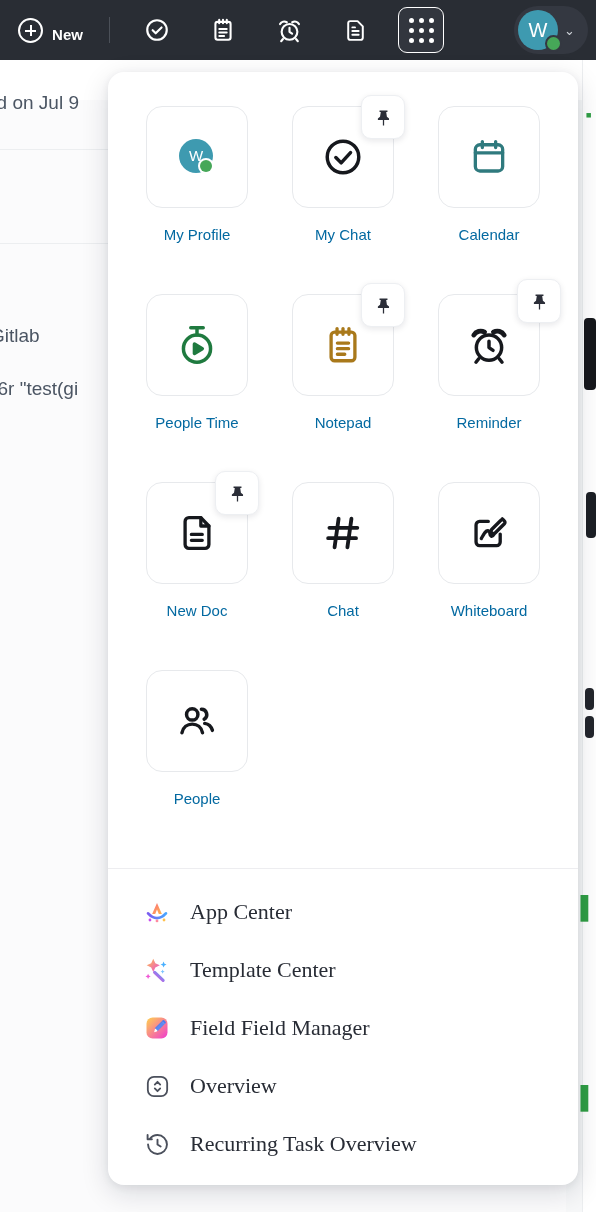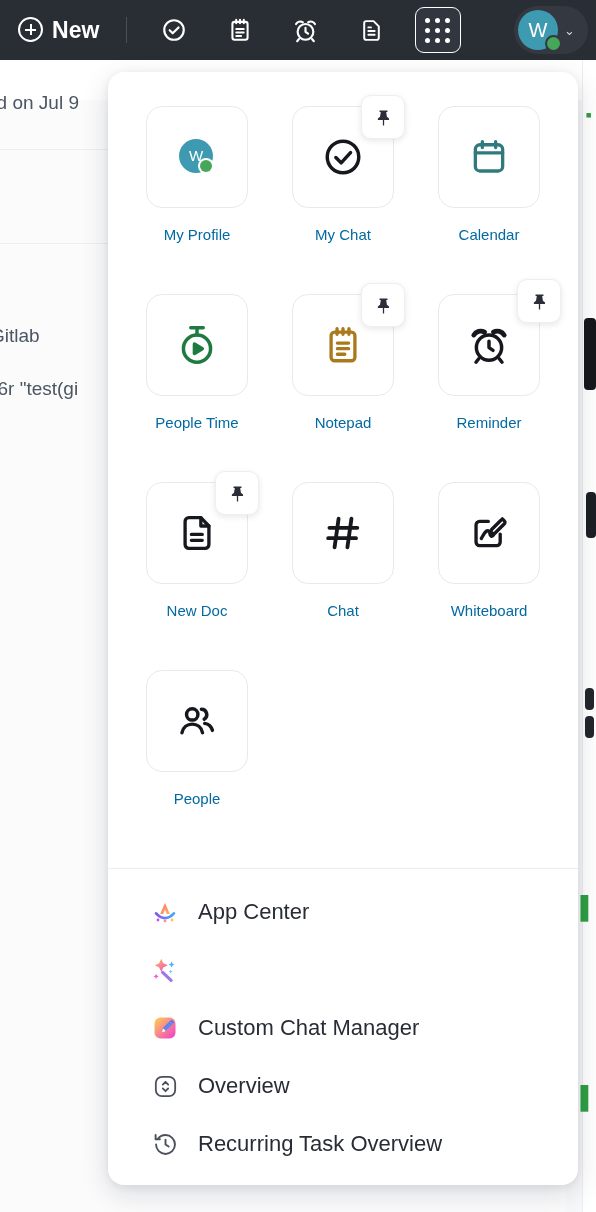--- a/index.html
+++ b/index.html
@@ -42,23 +42,23 @@
   }
 
   
   .topbar {
     position: absolute; left: 0; top: 0; width: 596px; height: 60px;
     background: #292d34;
     display: flex; align-items: center;
     z-index: 20;
   }
   .new-btn {
-    display: flex; align-items: flex-start; gap: 9px;
+    display: flex; align-items: flex-end; gap: 9px;
     margin-left: 18px; color: #ffffff;
-    font-size: 23px; font-weight: 600; letter-spacing: .1px;
+    font-size: 15px; font-weight: 600; letter-spacing: .1px;
     cursor: pointer;
   }
   .plus-circle {
     width: 25px; height: 25px; border: 2px solid #ffffff; border-radius: 50%;
     position: relative; flex: 0 0 auto;
   }
   .plus-circle::before, .plus-circle::after {
     content: ""; position: absolute; background: #ffffff;
   }
   .plus-circle::before { left: 5px; right: 5px; top: 10px; height: 2px; }
@@ -140,21 +140,21 @@
     box-shadow: 0 2px 6px rgba(16,24,40,.10);
     display: flex; align-items: center; justify-content: center;
   }
   .pin-badge.offset { right: -22px; top: -16px; }
 
   .panel-divider { height: 1px; background: #ededf0; margin: 10px 0 0 0; }
 
   .menu-list { padding: 14px 0 26px 0; }
   .menu-item {
     height: 58px; display: flex; align-items: center;
-    padding-left: 40px; cursor: pointer;
+    padding-left: 32px; cursor: pointer; font-family: Liberation Serif, serif;
   }
   .menu-icon {
     width: 34px; height: 34px; flex: 0 0 auto;
     display: flex; align-items: center; justify-content: center;
     margin-right: 16px;
   }
   .menu-label { font-size: 22px; color: #282c35; white-space: nowrap; }
 </style>
 </head>
 <body>
@@ -441,38 +441,39 @@
                   <stop offset="1" stop-color="#49a6ff"></stop>
               </linearGradient>
             </defs>
             <path d="M12 4l2.2 4.8L19 11l-4.8 2.2L12 18l-2.2-4.8L5 11l4.8-2.2z" fill="url(#gStar)"></path>
             <path d="M23 7l1 2.2 2.2 1-2.2 1L23 13.4l-1-2.2-2.2-1 2.2-1z" fill="#49b0ff"></path>
             <path d="M6.5 20l.9 1.9 1.9.9-1.9.9-.9 1.9-.9-1.9L3.7 22.8l1.9-.9z" fill="#f05ad6"></path>
             <path d="M13.5 18.5l9 8.5" stroke="url(#gWand)" stroke-width="3.4" stroke-linecap="round" fill="none"></path>
             <path d="M22 15.5l.7 1.5 1.5.7-1.5.7-.7 1.5-.7-1.5-1.5-.7 1.5-.7z" fill="#7bc4ff"></path>
           </svg>
         </span>
+        <span class="menu-label">Template Center</span>
       </div>
 
       <div class="menu-item">
         <span class="menu-icon">
           <svg width="28" height="28" viewBox="0 0 32 32">
             <defs>
               <linearGradient id="gSq" x1="0" y1="0" x2="1" y2="1">
                 <stop offset="0" stop-color="#ffd24d"></stop>
                   <stop offset="1" stop-color="#f03ad0"></stop>
               </linearGradient>
             </defs>
             <rect x="4" y="4" width="24" height="24" rx="7" fill="url(#gSq)"></rect>
             <path d="M22.8 8.6l2.1 2.1-9.2 9.2-3 .9.9-3z" fill="#ffffff"></path>
             <path d="M24.2 7.2l1.6 1.6a1.2 1.2 0 010 1.7l-1 1-3.3-3.3 1-1a1.2 1.2 0 011.7 0z" fill="#4a7cf0"></path>
             <path d="M21.5 8.2l3.3 3.3-7.9 7.9-3.3-3.3z" fill="#4a7cf0" opacity=".9"></path>
           </svg>
         </span>
-        <span class="menu-label">Custom Chat Manager</span>
+        <span class="menu-label">Field Field Manager</span>
       </div>
 
       <div class="menu-item">
         <span class="menu-icon">
           <svg width="27" height="27" viewBox="0 0 24 24" fill="none" stroke="#4b505c" stroke-width="1.6" stroke-linecap="round" stroke-linejoin="round">
             <rect x="3.4" y="3.4" width="17.2" height="17.2" rx="5.4"></rect>
             <path d="M9.6 10.3L12 7.8l2.4 2.5M9.6 13.7L12 16.2l2.4-2.5"></path>
           </svg>
         </span>
         <span class="menu-label">Overview</span>

